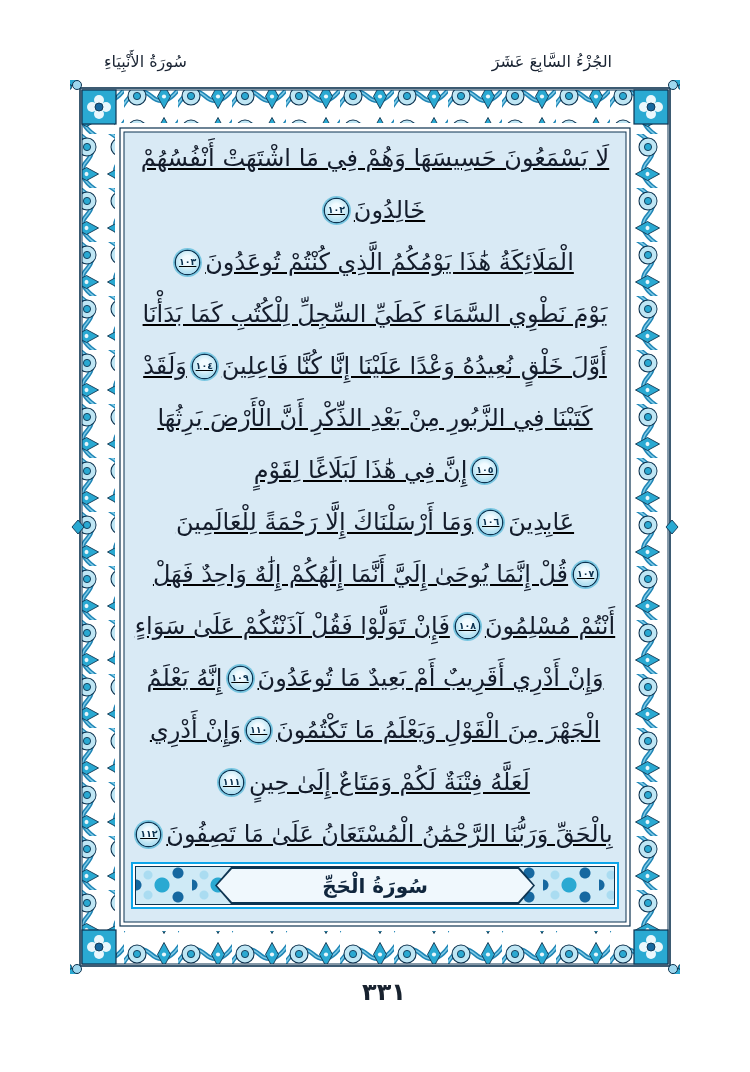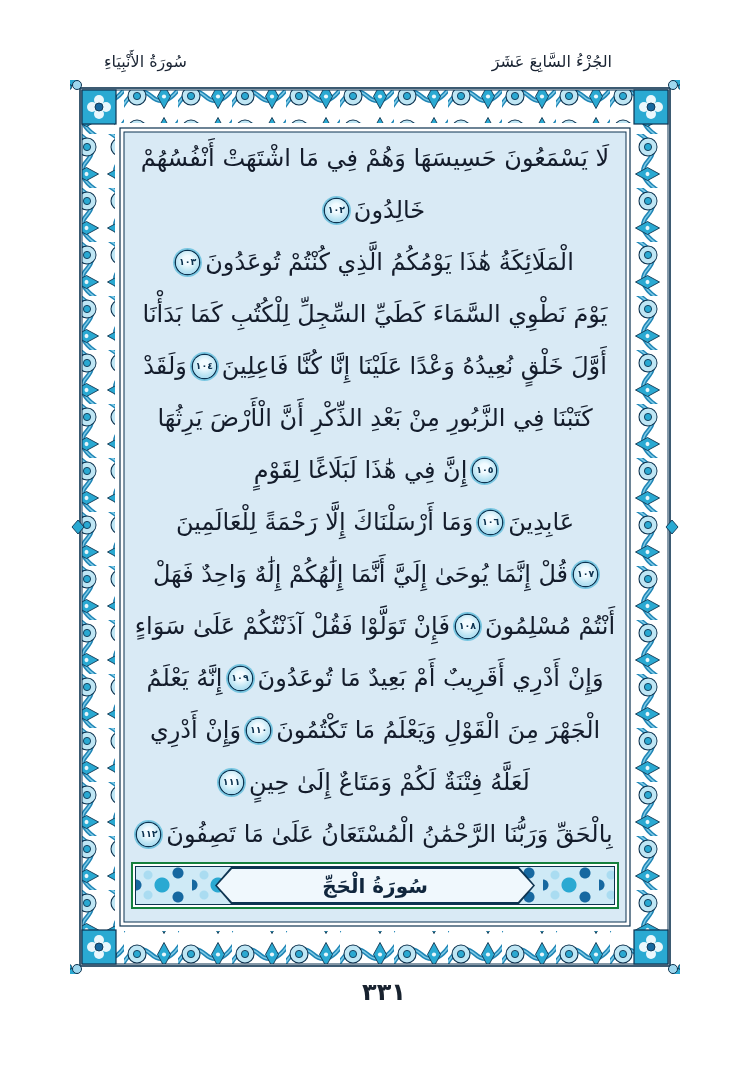--- a/index.html
+++ b/index.html
@@ -10,34 +10,34 @@
   
   .hdr { position:absolute; top:52px; font-size:16px; color:#1a2433; white-space:nowrap; }
   .hdr-right { right:138px;margin-left:32px; }
   .hdr-left  { left:104px; }
 
   
   .frame-svg { position:absolute; left:70px; top:80px; }
 
   
   .panel { position:absolute; left:124px; top:132px; width:502px; height:790px;
-           direction:rtl; }
+           direction:rtl;text-decoration:underline; }
   .qline { height:52px; display:flex; direction:rtl; justify-content:center;
            align-items:center; gap:6px; white-space:nowrap;
            font-size:24px; color:#141c2b; font-weight:500; }
   .qtext { letter-spacing:0.2px; }
   .medallion { flex:0 0 auto; width:23px; height:23px; border-radius:50%;
            background:radial-gradient(circle at 50% 40%, #f2fbff 25%, #bfe6f4 60%, #8fd0ec 100%);
            box-shadow:0 0 0 1.3px #0d3350, 0 0 0 3px rgba(42,169,210,.55);
            display:flex; align-items:center; justify-content:center; }
   .mnum { font-size:9.5px; line-height:1; color:#0d3350; font-weight:700; }
 
   
   .banner { position:absolute; left:7px; right:7px; bottom:13px; height:47px;
-            border:2px solid #15803d; background:#fff; padding:2px; }
+            border:2px solid #0ea5e9; background:#fff; padding:2px; }
   .banner-inner { position:relative; height:100%; border:1px solid #0d3350; overflow:hidden;
             display:flex; }
   .banner-wing { flex:1; height:100%;
             background:
               radial-gradient(circle at 12px 8px,  #aadcf1 4px, transparent 5px),
               radial-gradient(circle at 12px 28px, #aadcf1 4px, transparent 5px),
               radial-gradient(circle at 26px 18px, #2aa9d2 7px, transparent 8px),
               radial-gradient(circle at 42px 6px,  #1668a0 5px, transparent 6px),
               radial-gradient(circle at 42px 30px, #1668a0 5px, transparent 6px),
               radial-gradient(circle at 0px 18px,  #1668a0 5px, transparent 6px),

